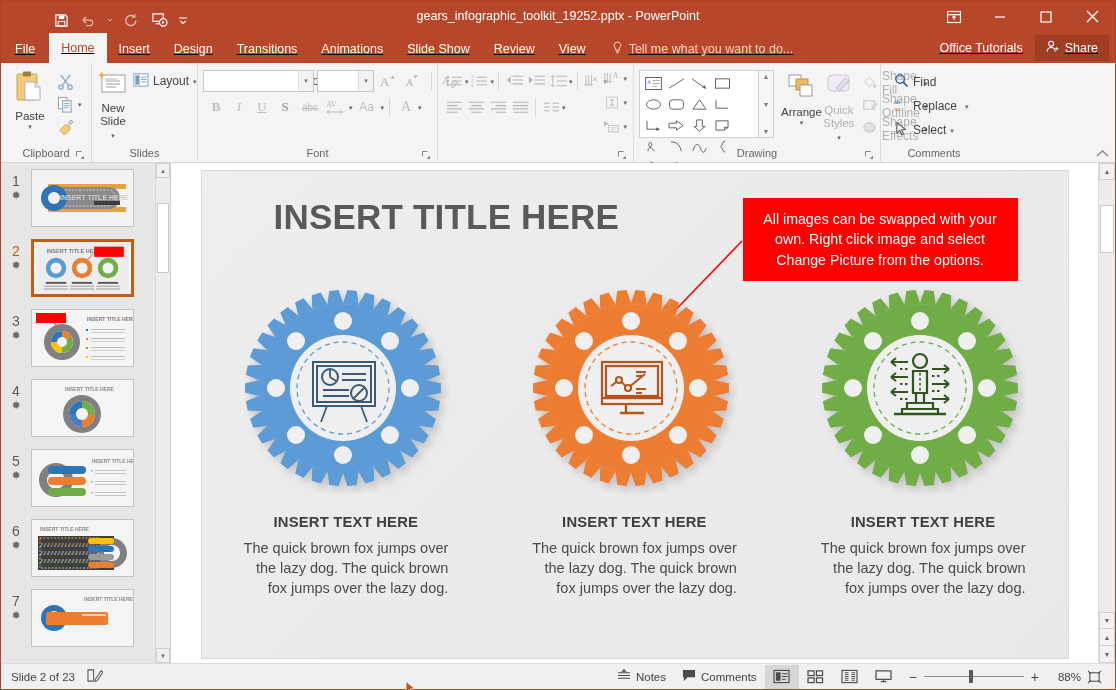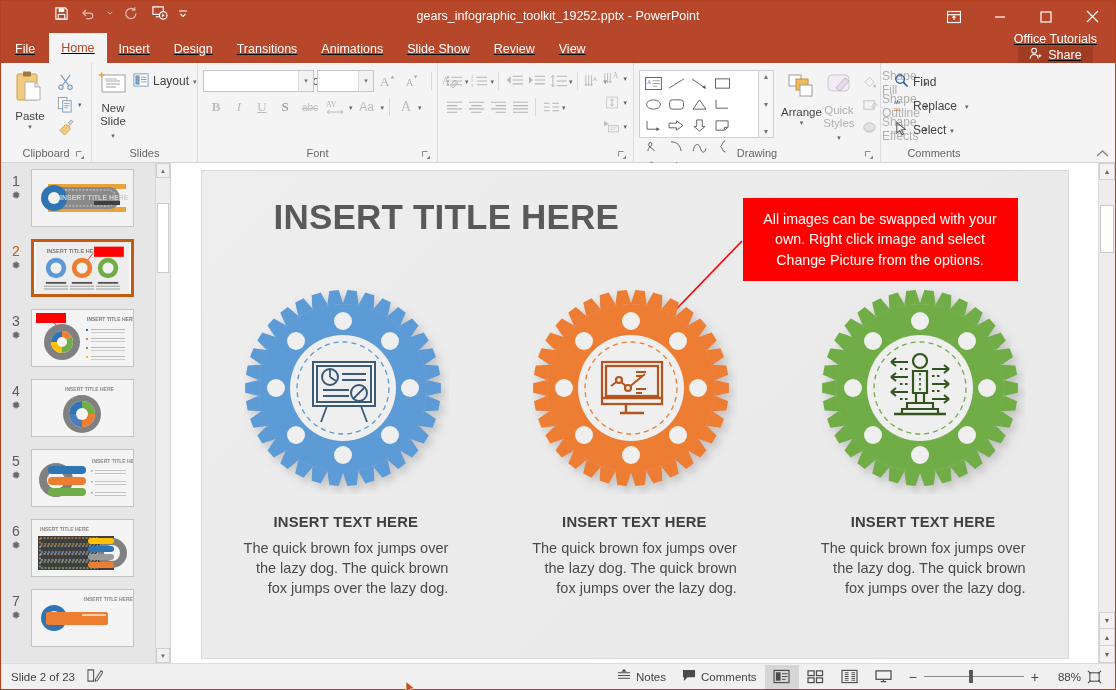--- a/index.html
+++ b/index.html
@@ -10,21 +10,21 @@
   }
   #app {
     width: 1116px; height: 690px; position: relative;
     border: 1px solid #b5401f; background: #f0f0f0;
     display: flex; flex-direction: column;
   }
 
   
   .titlebar {
     height: 31px; background: #b7472a; position: relative;
-    display: flex; align-items: flex-start; flex: 0 0 31px; padding-left: 33px;
+    display: flex; align-items: flex-end; flex: 0 0 31px; padding-left: 33px;
   }
   .qat { display: flex; align-items: center; padding-left: 14px; gap: 2px; }
   .qat-btn {
     width: 26px; height: 24px; display: flex; align-items: center;
     justify-content: center; color: #fff;
   }
   .qat-btn svg { display: block; }
   .title-text {
     position: absolute; left: 0; right: 0; text-align: center;
     color: #fff; font-size: 12.5px; line-height: 31px; pointer-events: none;
@@ -47,21 +47,21 @@
   .tab.file { padding: 0 14px; }
   .tab.active {
     background: #f4f4f4; color: #b7472a; height: 30px; line-height: 30px;
   }
   .tellme {
     display: flex; align-items: center; gap: 6px; color: #f3d3cb;
     font-size: 12.5px; margin-left: 14px; height: 28px;
   }
   .tabs-right {
     margin-left: auto; display: flex; align-items: center; height: 31px;
-    gap: 0; padding-right: 6px; flex-direction: column;
+    gap: 0; padding-right: 6px;
   }
   .office-tut { color: #fff; font-size: 12.5px; padding: 0 12px; }
   .share-btn {
     display: flex; align-items: center; gap: 5px; color: #fff;
     font-size: 12.5px; background: #a03d22; height: 26px; padding: 0 11px;
   }
 
   
   .ribbon {
     background: #f4f4f4; height: 100px; flex: 0 0 100px;
@@ -313,20 +313,29 @@
   <div class="tabsrow">
     <div class="tab file">File</div>
     <div class="tab active">Home</div>
     <div class="tab">Insert</div>
     <div class="tab">Design</div>
     <div class="tab">Transitions</div>
     <div class="tab">Animations</div>
     <div class="tab">Slide Show</div>
     <div class="tab">Review</div>
     <div class="tab">View</div>
+    <div class="tellme">
+      <span>
+        <svg width="11" height="13" viewBox="0 0 11 13">
+            <path d="M5.5 1a3.4 3.4 0 0 1 2 6.1V9h-4V7.1A3.4 3.4 0 0 1 5.5 1z" fill="none" stroke="#f3d3cb" stroke-width="1"></path>
+            <path d="M4 10.4h3M4.4 11.8h2.2" stroke="#f3d3cb" stroke-width="1"></path>
+          </svg>
+      </span>
+      <span>Tell me what you want to do...</span>
+    </div>
     <div class="tabs-right">
       <div class="office-tut">Office Tutorials</div>
       <div class="share-btn">
         <span>
           <svg width="14" height="13" viewBox="0 0 15 13">
               <circle cx="5.5" cy="3.5" r="2.6" fill="none" stroke="#fff" stroke-width="1.1"></circle>
               <path d="M1.2 12c0-2.6 1.9-4.4 4.3-4.4S9.8 9.4 9.8 12" fill="none" stroke="#fff" stroke-width="1.1"></path>
               <path d="M11.6 7.2v3.4M9.9 8.9h3.4" stroke="#fff" stroke-width="1.1"></path>
             </svg>
         </span>

